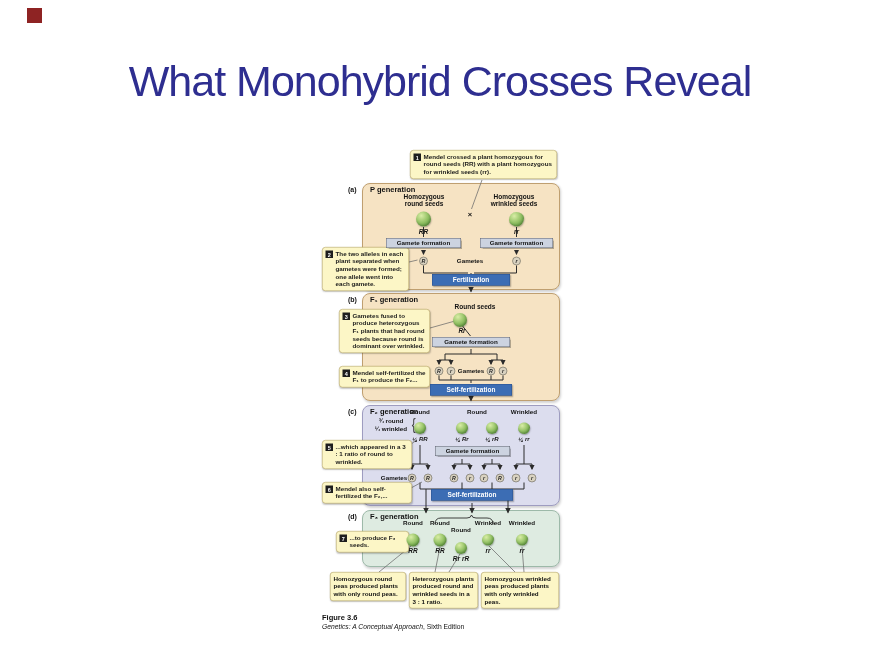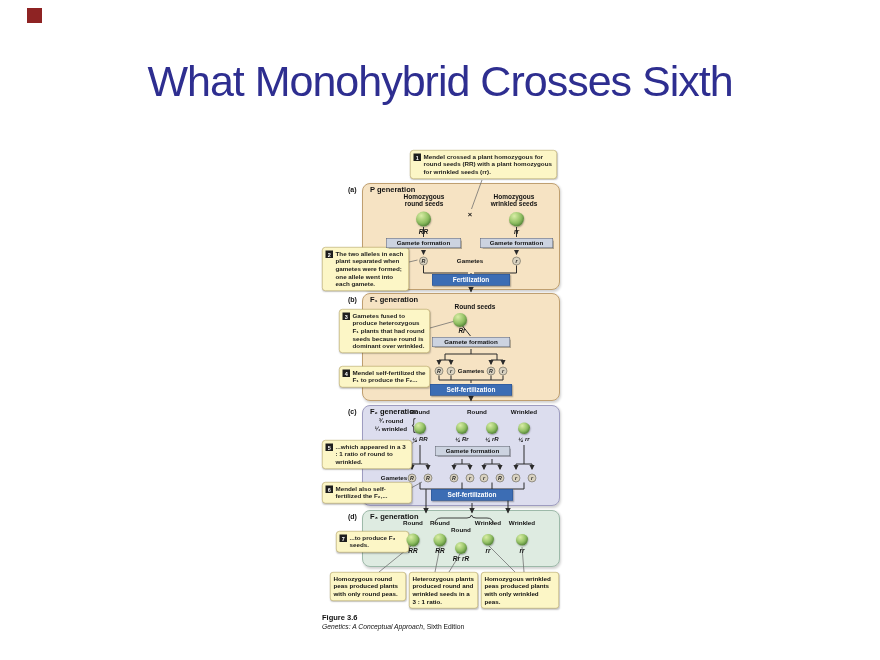--- a/index.html
+++ b/index.html
@@ -57,21 +57,21 @@
         box-shadow:1.5px 2px 3px rgba(0,0,0,.22);}
 
   .cap-label{position:absolute;left:4px;top:936px;font-weight:700;font-size:15px;}
   .cap-src{position:absolute;left:4px;top:956px;font-size:13.5px;}
   .cap-src .it{font-style:italic;}
 </style>
 </head>
 <body>
 
 <div class="corner-square"></div>
-<div class="slide-title">What Monohybrid Crosses Sixth</div>
+<div class="slide-title">What Monohybrid Crosses Reveal</div>
 
 <div class="fig">
 
   <div class="panel pa" style="left:84px;top:76px;width:396px;height:214px;"></div>
   <div class="panel pb" style="left:84px;top:296px;width:396px;height:216px;"></div>
   <div class="panel pc" style="left:84px;top:520px;width:396px;height:202px;"></div>
   <div class="panel pd" style="left:84px;top:730px;width:396px;height:114px;"></div>
 
   <svg width="490" height="990" viewBox="0 0 490 990">
     <defs>

